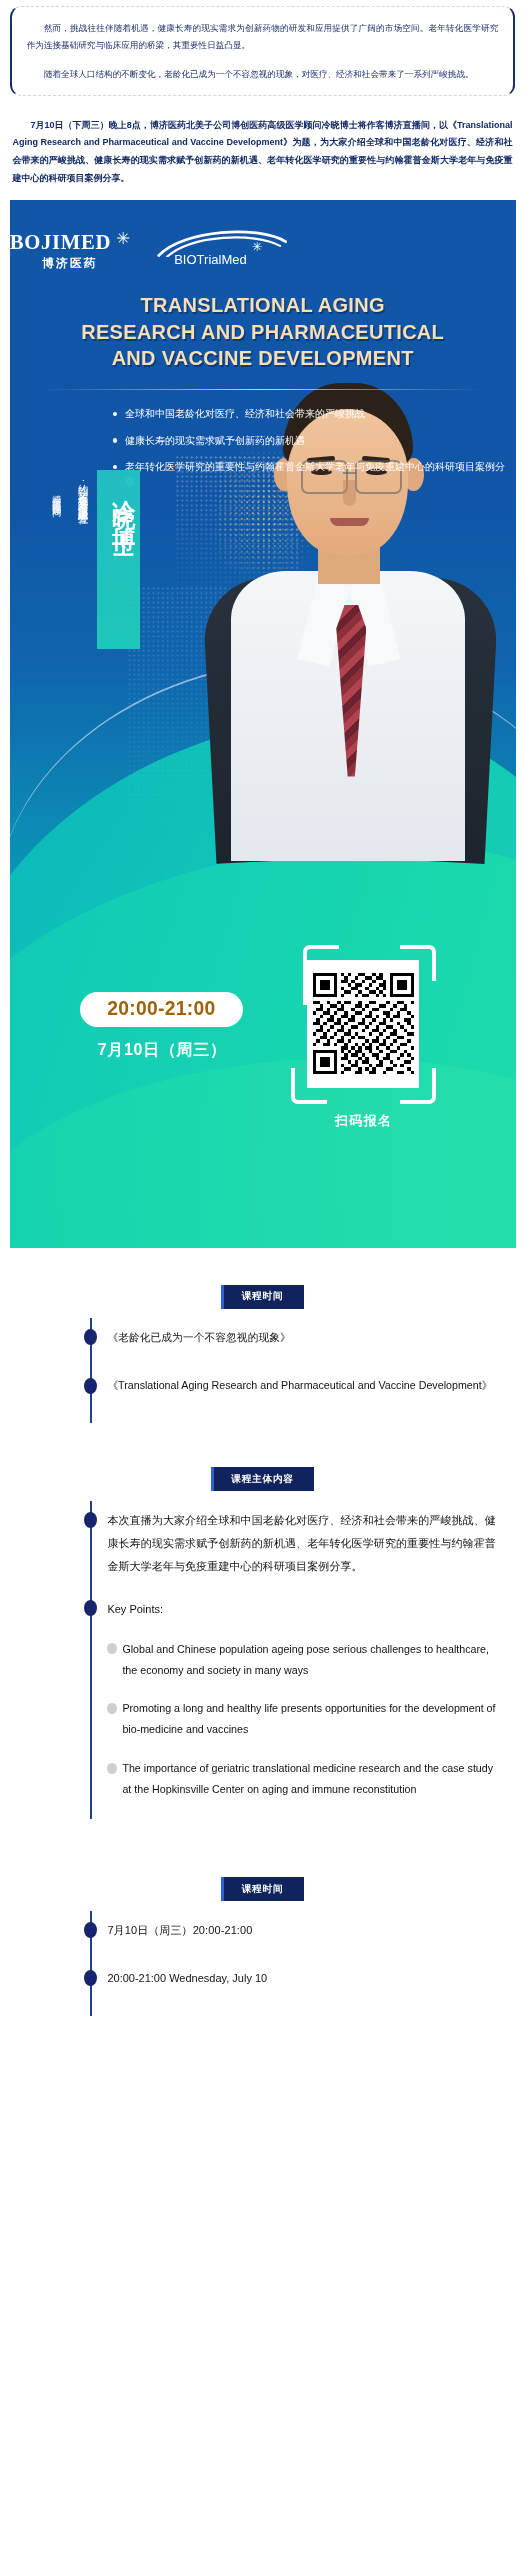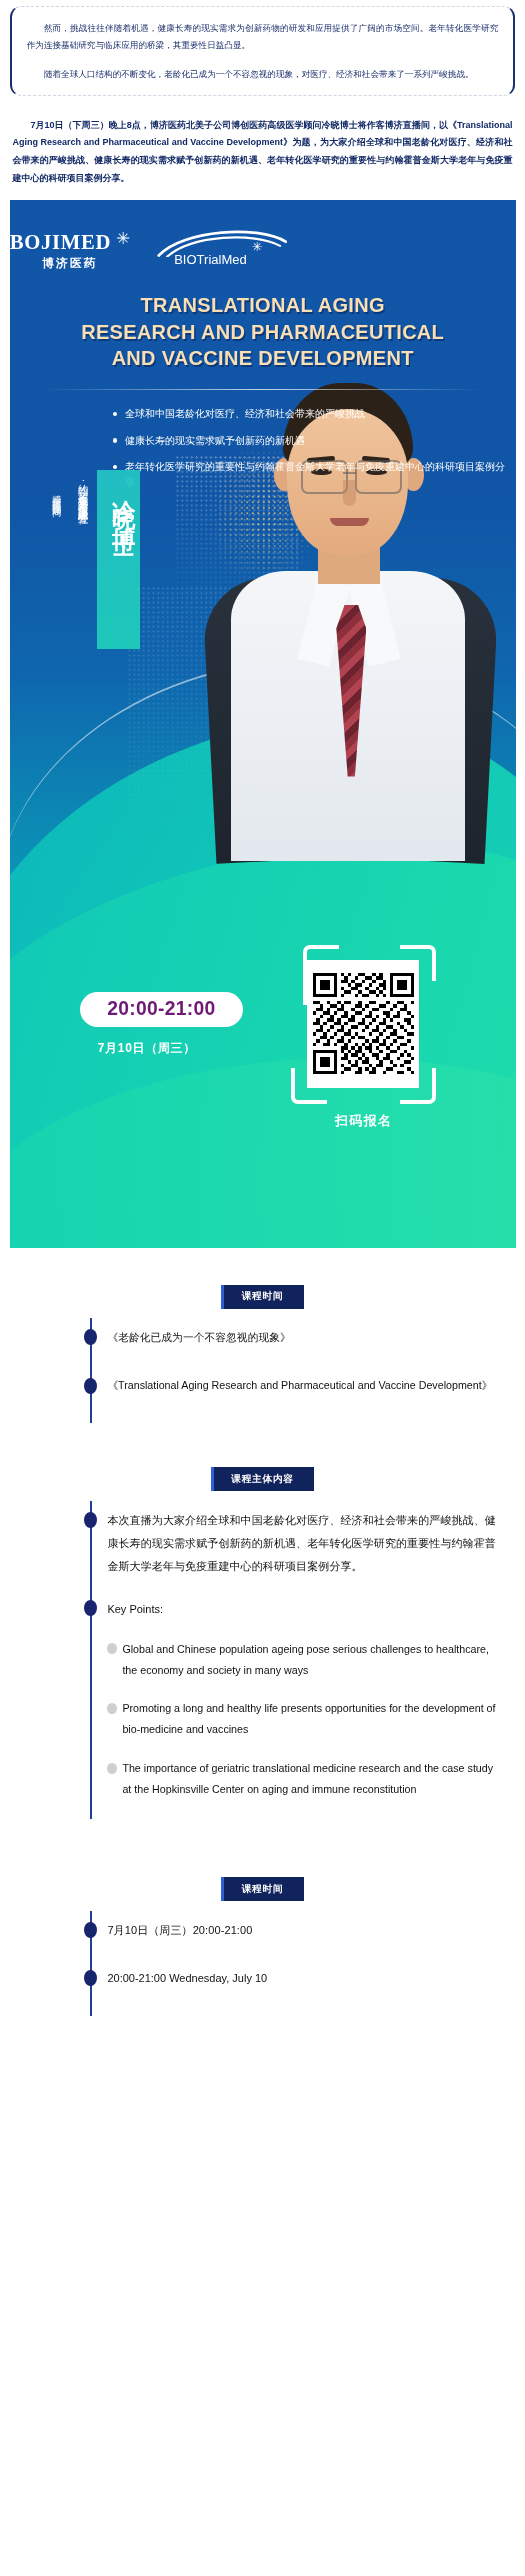--- a/index.html
+++ b/index.html
@@ -207,25 +207,25 @@
   .ph-collar-l{position:absolute;left:105px;top:204px;width:33px;height:83px;background:#f7f9fb;transform:rotate(14deg);}
   .ph-collar-r{position:absolute;left:156px;top:204px;width:33px;height:83px;background:#f7f9fb;transform:rotate(-14deg);}
   .ph-tie{position:absolute;left:134px;top:228px;width:30px;height:172px;
     background:repeating-linear-gradient(135deg,#8e2f3c 0 6.9px,#b14250 6.9px 13.8px,#6d2230 13.8px 20.7px);
     clip-path:polygon(28% 0,72% 0,100% 14%,62% 100%,38% 100%,0 14%);}
 
   .time-pill{
     position:absolute;z-index:8;left:70px;top:792px;
     background:#ffffff;border-radius:27.6px;
     padding:6.9px 27.6px;
-    color:#701a75;font-size:19.3px;font-weight:bold;letter-spacing:0.3px;
+    color:#a16207;font-size:19.3px;font-weight:bold;letter-spacing:0.3px;
   }
   .time-date{
     position:absolute;z-index:8;left:88px;top:840px;
-    color:#ffffff;font-size:12px;font-weight:bold;letter-spacing:0.7px;
+    color:#ffffff;font-size:16px;font-weight:bold;letter-spacing:0.7px;
   }
   .qr-wrap{position:absolute;z-index:8;right:80px;top:745px;width:145px;height:159px;}
   .qr-frame{position:absolute;inset:0;}
   .qr-frame span{position:absolute;width:32px;height:32px;border:4.8px solid #ffffff;}
   .qr-frame .tl{left:0;top:0;border-right:none;border-bottom:none;border-radius:6.9px 0 0 0;}
   .qr-frame .tr{right:0;top:0;border-left:none;border-bottom:none;border-radius:0 6.9px 0 0;}
   .qr-frame .bl{left:0;bottom:0;border-right:none;border-top:none;border-radius:0 0 0 6.9px;}
   .qr-frame .br{right:0;bottom:0;border-left:none;border-top:none;border-radius:0 0 6.9px 0;}
   .qr-box{position:absolute;left:16.5px;top:15px;width:112px;height:128px;background:#fff;padding:5.5px;box-sizing:border-box;}
   .qr-img{width:100%;height:100%;}

